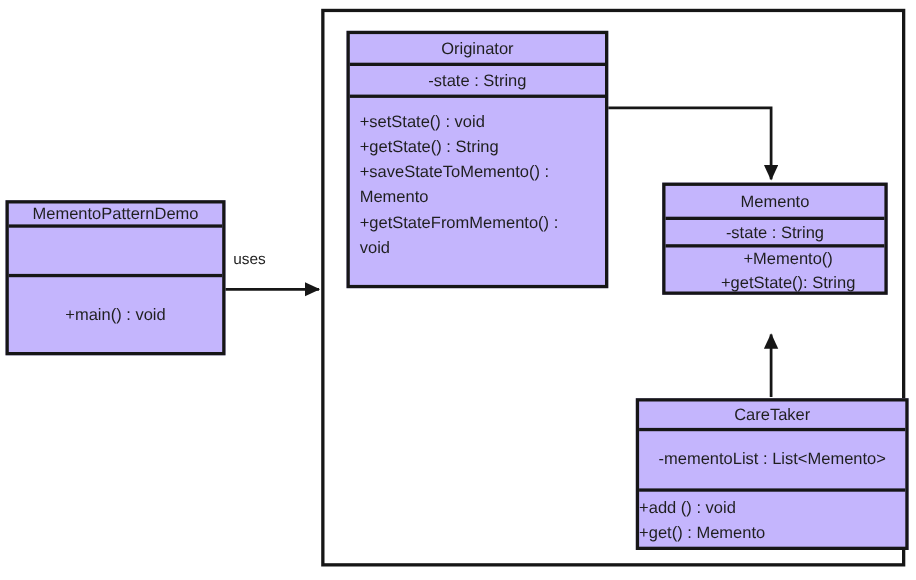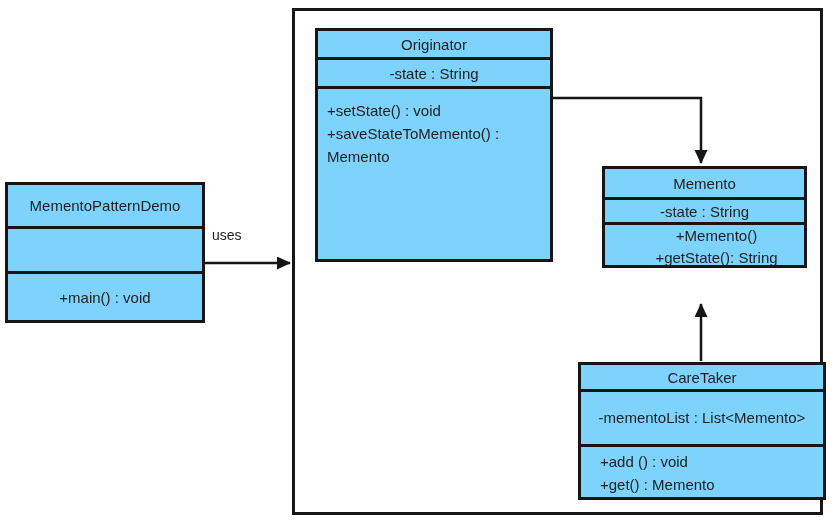--- a/index.html
+++ b/index.html
@@ -16,21 +16,21 @@
     left: 292px; top: 8px;
     width: 531px; height: 507px;
     border: 3px solid #161616;
     box-sizing: border-box;
     background: #ffffff;
   }
   .uml-class {
     position: absolute;
     border: 3px solid #161616;
     box-sizing: border-box;
-    background: #7dd3fc;
+    background: #c4b5fd;
     display: flex;
     flex-direction: column;
   }
   .sec { box-sizing: border-box; }
   .sec-title {
     border-bottom: 3px solid #161616;
     display: flex; align-items: center; justify-content: center;
     font-size: 15px;
     flex: none;
   }
@@ -49,33 +49,33 @@
     line-height: 23px;
   }
   .methods-left { text-align: left; padding: 10px 12px 0 9px; }
   .methods-center {
     display: flex; flex-direction: column;
     align-items: center; justify-content: center;
     text-align: center;
   }
   
   #class-demo       { left: 5px;   top: 182px; width: 200px; height: 141px; }
-  #class-demo .sec-title   { height: 44px; }
+  #class-demo .sec-title   { height: 22px; }
   #class-demo .sec-attrs   { height: 45px; }
   #class-originator { left: 315px; top: 28px;  width: 238px; height: 234px; }
   #class-originator .sec-title { height: 29px; }
   #class-originator .sec-attrs { height: 29px; }
   #class-memento    { left: 602px; top: 166px; width: 205px; height: 102px; }
   #class-memento .sec-title { height: 31px; }
   #class-memento .sec-attrs { height: 25px; }
   #class-memento .sec-methods { line-height: 22px; padding-left: 24px; }
   #class-caretaker  { left: 578px; top: 362px; width: 248px; height: 138px; }
   #class-caretaker .sec-title { height: 27px; }
   #class-caretaker .sec-attrs { height: 55px; padding: 0 13px; line-height: 22px; }
-  #class-caretaker .sec-methods { padding: 3px 6px 0 19px; }
+  #class-caretaker .sec-methods { padding: 3px 6px 0 0; }
   .uses-label {
     position: absolute;
     left: 212px; top: 227px; width: 70px;
     text-align: left;
     font-size: 14px;
   }
   .arrows-svg {
     position: absolute; left: 0; top: 0;
     pointer-events: none;
   }
@@ -96,21 +96,23 @@
     </div>
   </div>
 
   <div class="uml-class" id="class-originator">
     <div class="sec sec-title">Originator</div>
     <div class="sec sec-attrs">
       <div>-state : String</div>
     </div>
     <div class="sec sec-methods methods-left">
       <div>+setState() : void</div>
+      <div>+getState() : String</div>
       <div>+saveStateToMemento() : Memento</div>
+      <div>+getStateFromMemento() : void</div>
     </div>
   </div>
 
   <div class="uml-class" id="class-memento">
     <div class="sec sec-title">Memento</div>
     <div class="sec sec-attrs">
       <div>-state : String</div>
     </div>
     <div class="sec sec-methods methods-center">
       <div>+Memento()</div>

